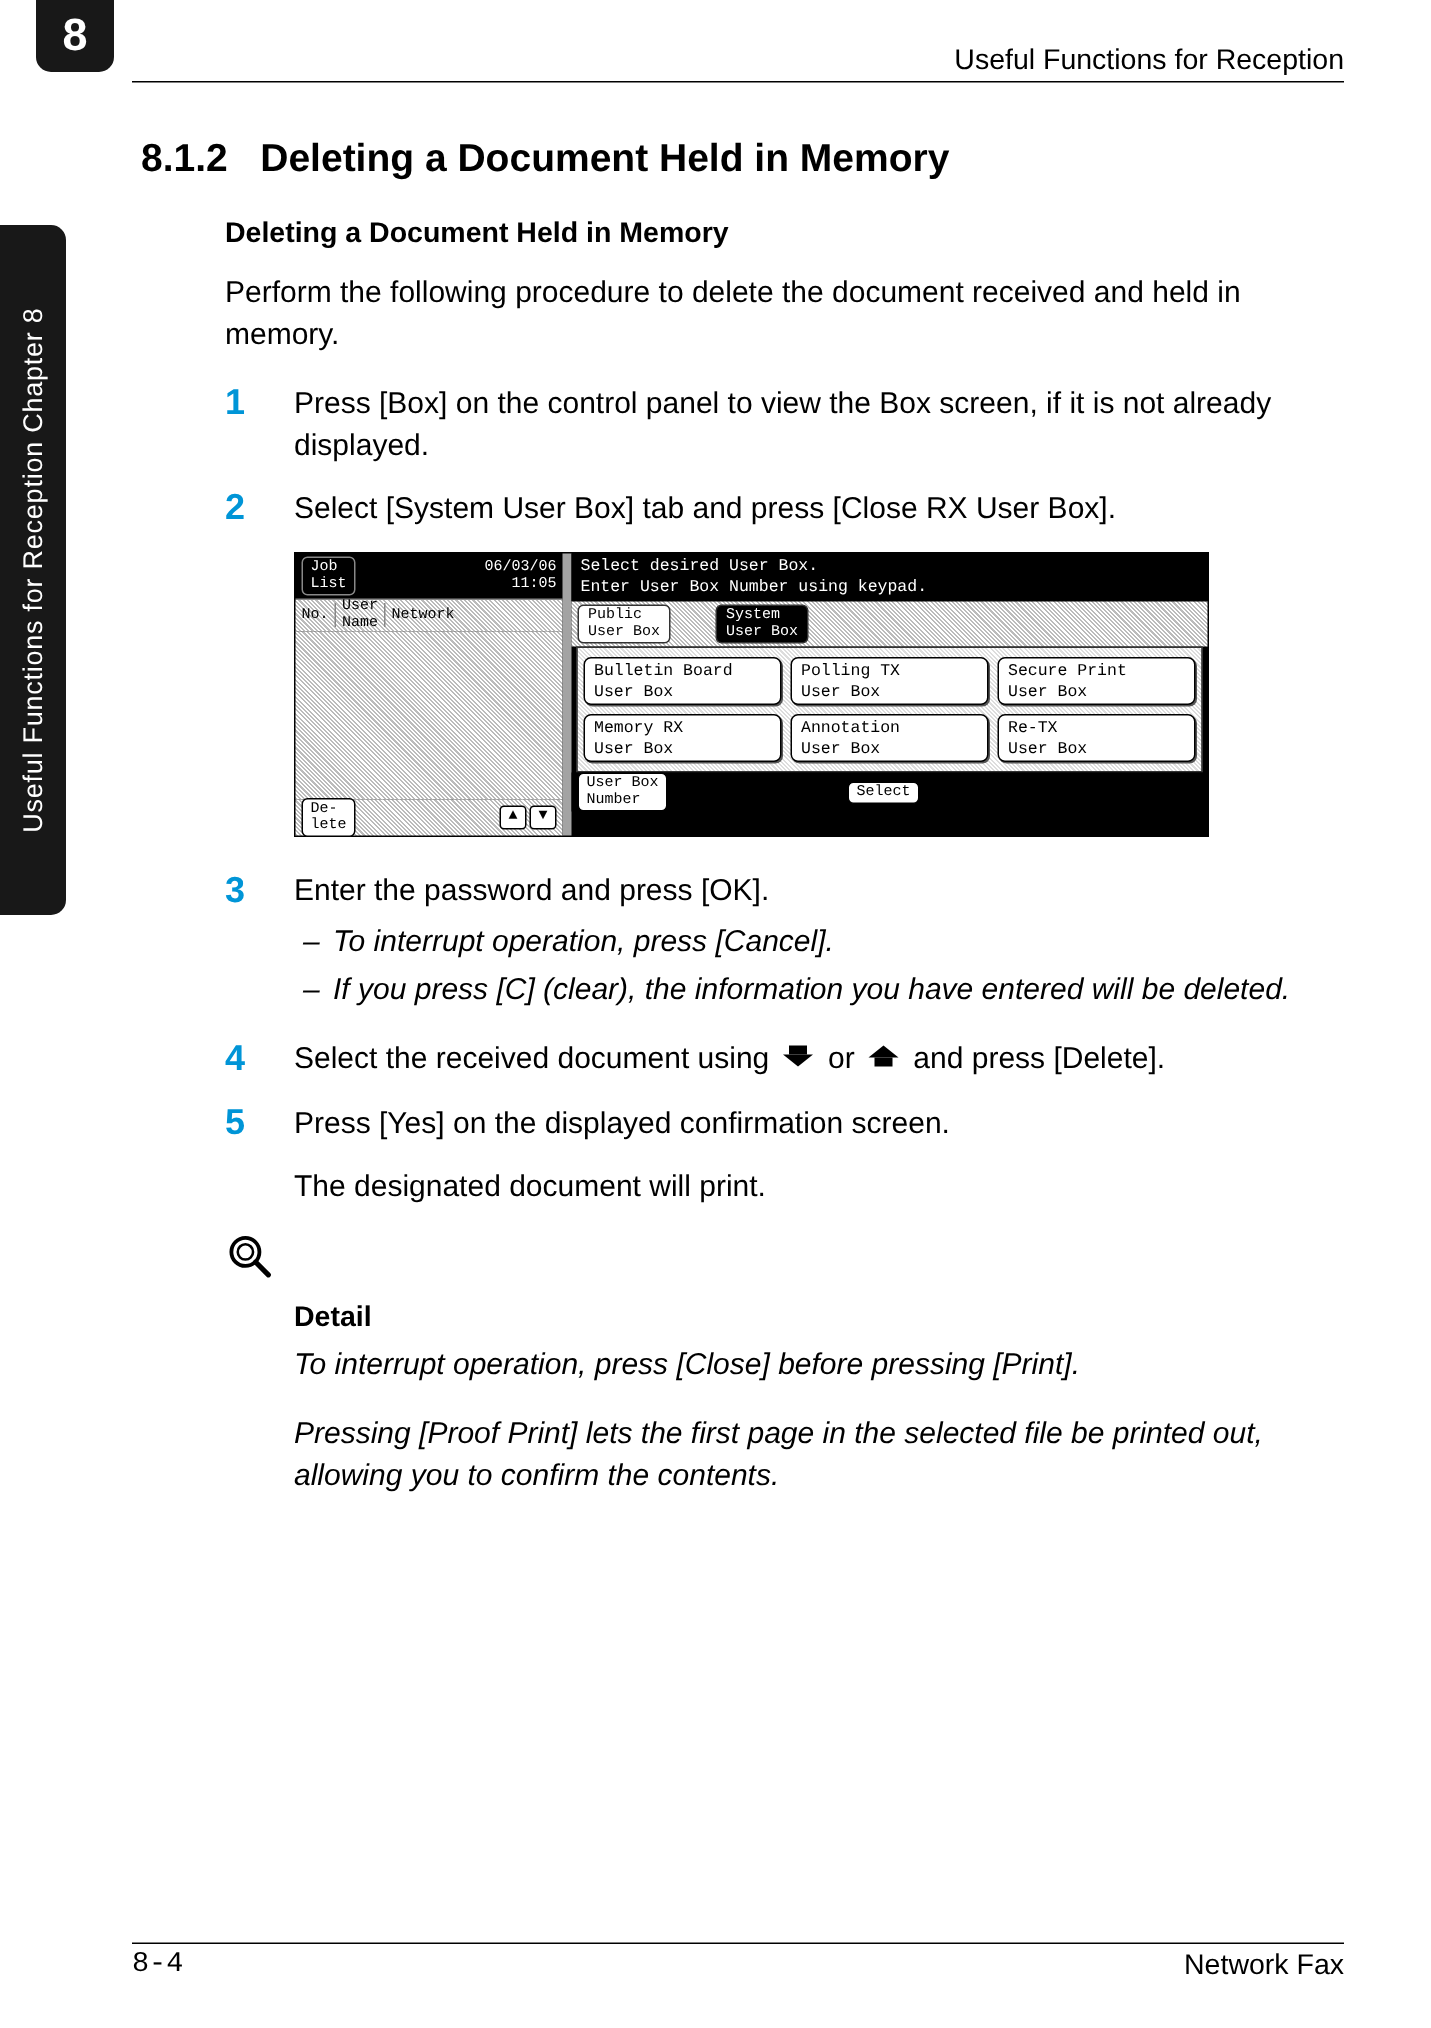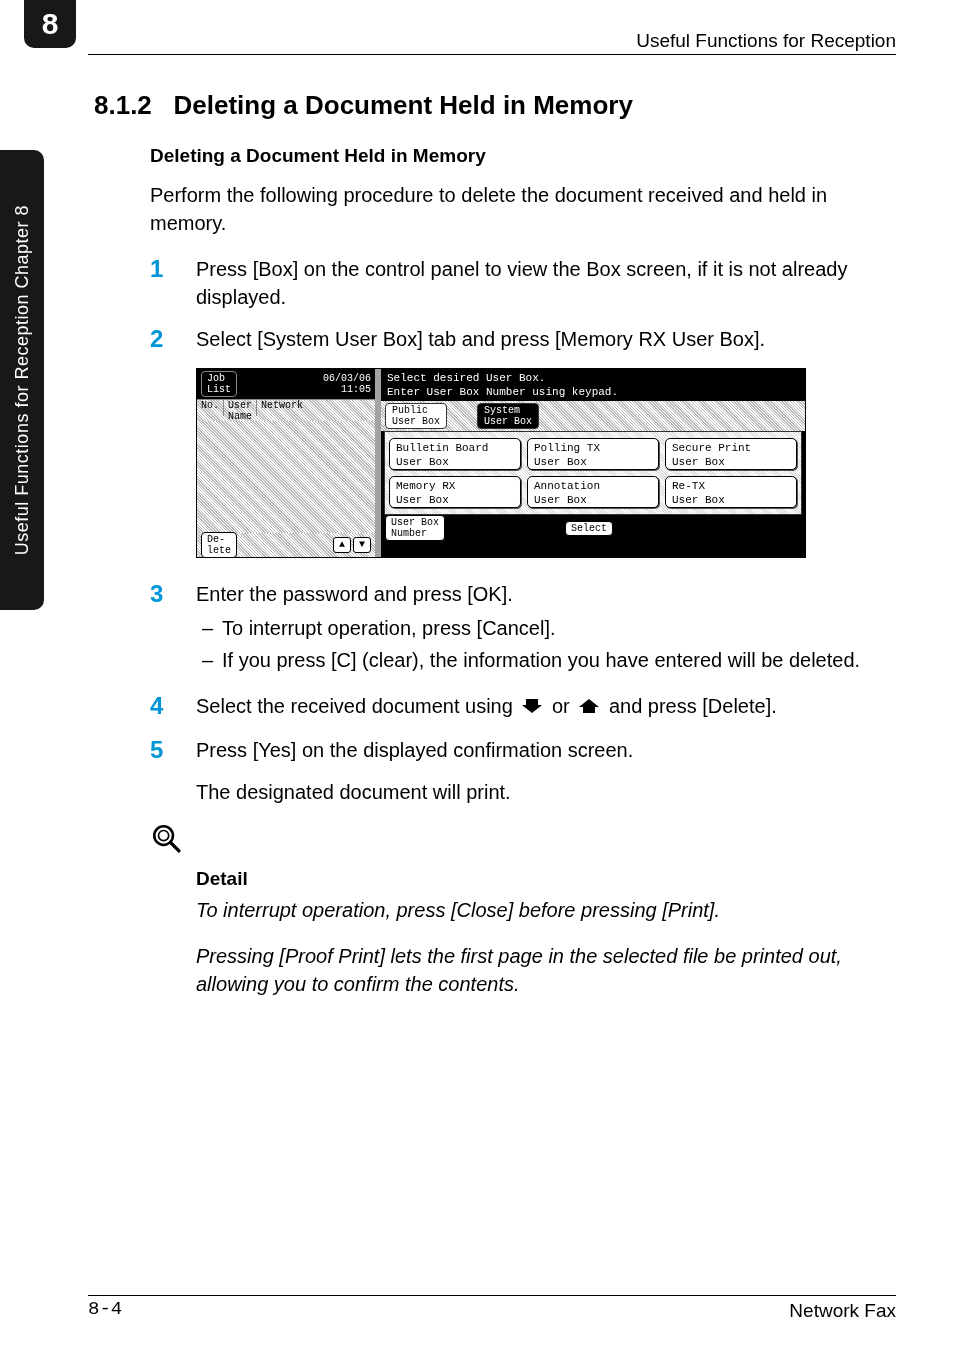--- a/index.html
+++ b/index.html
@@ -147,21 +147,21 @@
       color: #fff;
       padding-right: 4px;
       text-align: right;
       font-size: 10px;
       line-height: 1.1;
     }
     .ss-headers {
       display: flex;
       background: repeating-linear-gradient(45deg, #bbb, #bbb 1px, #fff 1px, #fff 2px);
       height: 22px;
-      align-items: flex-start;
+      align-items: center;
       border-top: 1px solid #888;
     }
     .ss-hdr-cell {
       font-size: 10px;
       padding: 0 4px;
       line-height: 1.1;
       color: #000;
     }
     .ss-hdr-sep {
       width: 1px;
@@ -266,20 +266,21 @@
       height: 26px;
     }
     .sublist {
       list-style: none;
       margin-top: 6px;
     }
     .sublist li {
       position: relative;
       padding-left: 26px;
       margin-bottom: 4px;
+      font-style: italic;
     }
     .sublist li:before {
       content: "–";
       position: absolute;
       left: 6px;
     }
     .inline-icon-down, .inline-icon-up {
       display: inline-block;
       vertical-align: middle;
     }
@@ -362,21 +363,21 @@
 
   <div class="body-text">Perform the following procedure to delete the document received and held in memory.</div>
 
   <div class="step">
     <div class="step-num">1</div>
     <div class="step-body">Press [Box] on the control panel to view the Box screen, if it is not already displayed.</div>
   </div>
 
   <div class="step">
     <div class="step-num">2</div>
-    <div class="step-body">Select [System User Box] tab and press [Memory RX User Box].</div>
+    <div class="step-body">Select [System User Box] tab and press [Close RX User Box].</div>
   </div>
 
   <div class="screenshot-container">
     <div class="screenshot">
       <div class="ss-row">
         <div class="ss-left-col">
           <div class="ss-joblist">
             <div class="ss-job-tab" style="white-space:pre;">Job
 List</div>
             <div class="ss-datetime">

